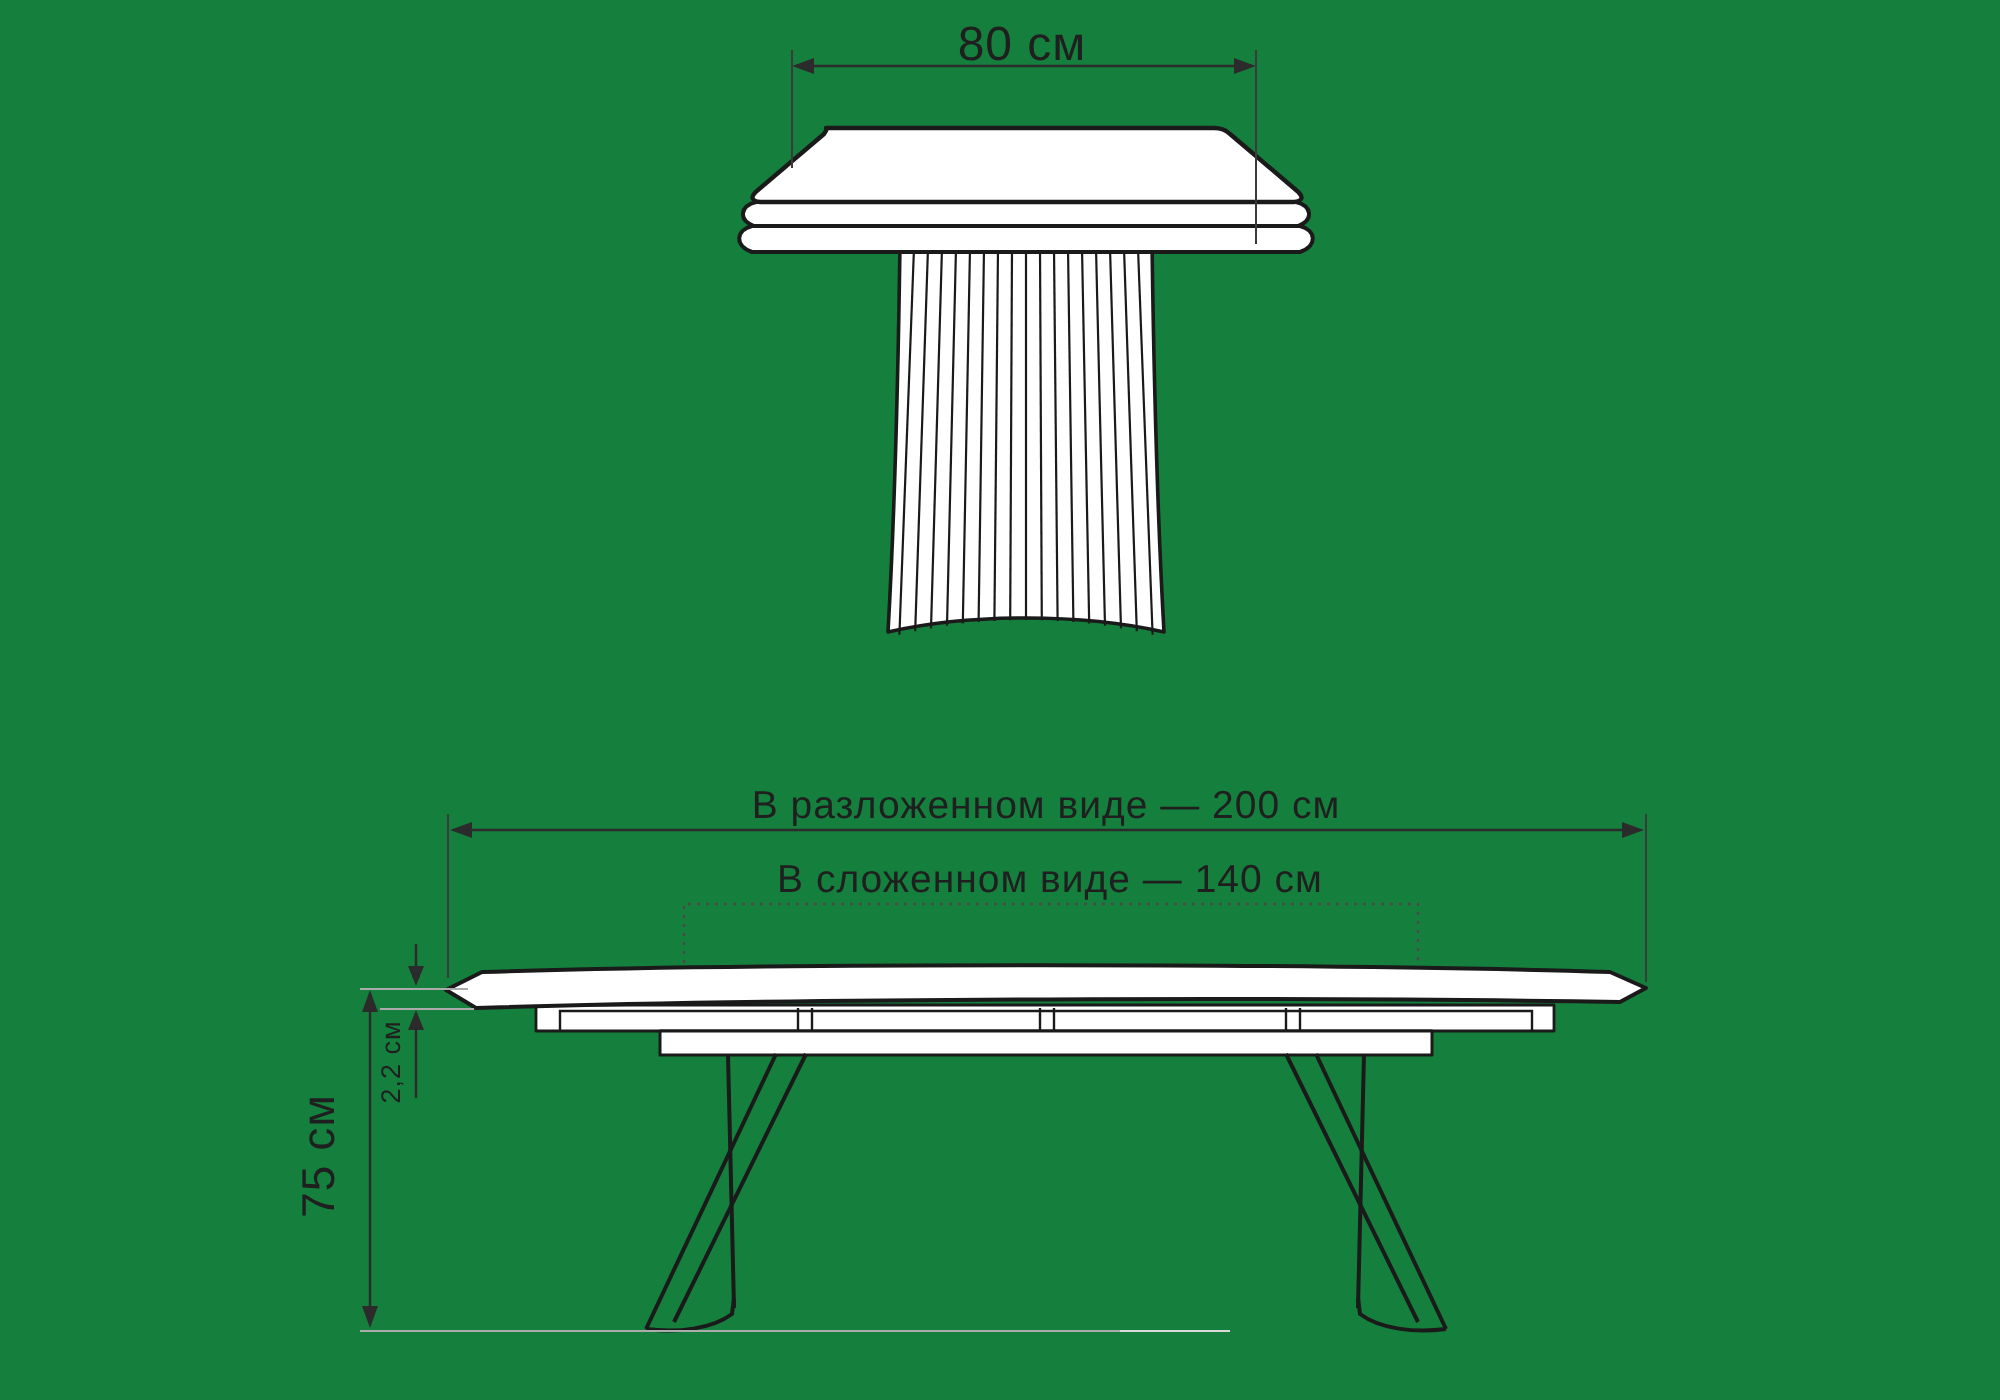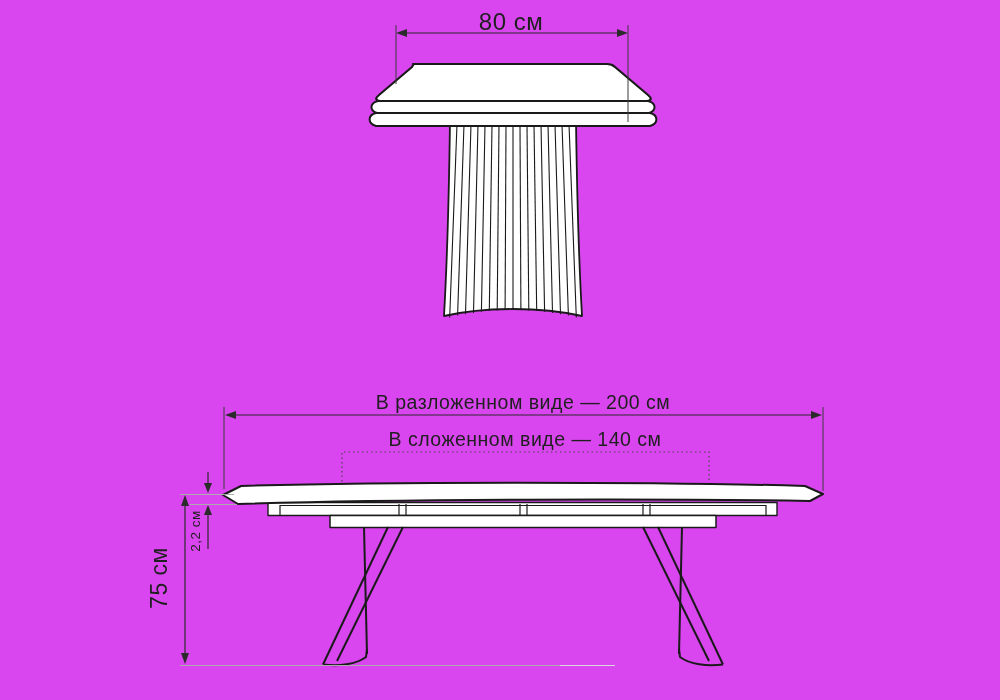--- a/index.html
+++ b/index.html
@@ -1,19 +1,19 @@
 <!DOCTYPE html>
 <html><head>
 <meta charset="utf-8">
 <style>
   html,body{margin:0;padding:0;background:#ffffff;}
   .canvas{
     position:relative;
     width:1000px;height:700px;
-    background:#d946ef;
+    background:#15803d;
     font-family:"Liberation Sans", sans-serif;
     overflow:hidden;
   }
   svg{display:block;}
   text{
     fill:#1f1f1f;
     letter-spacing:0.5px;
   }
   .lbl-big{font-size:24px;}
   .lbl-mid{font-size:19.5px;}

